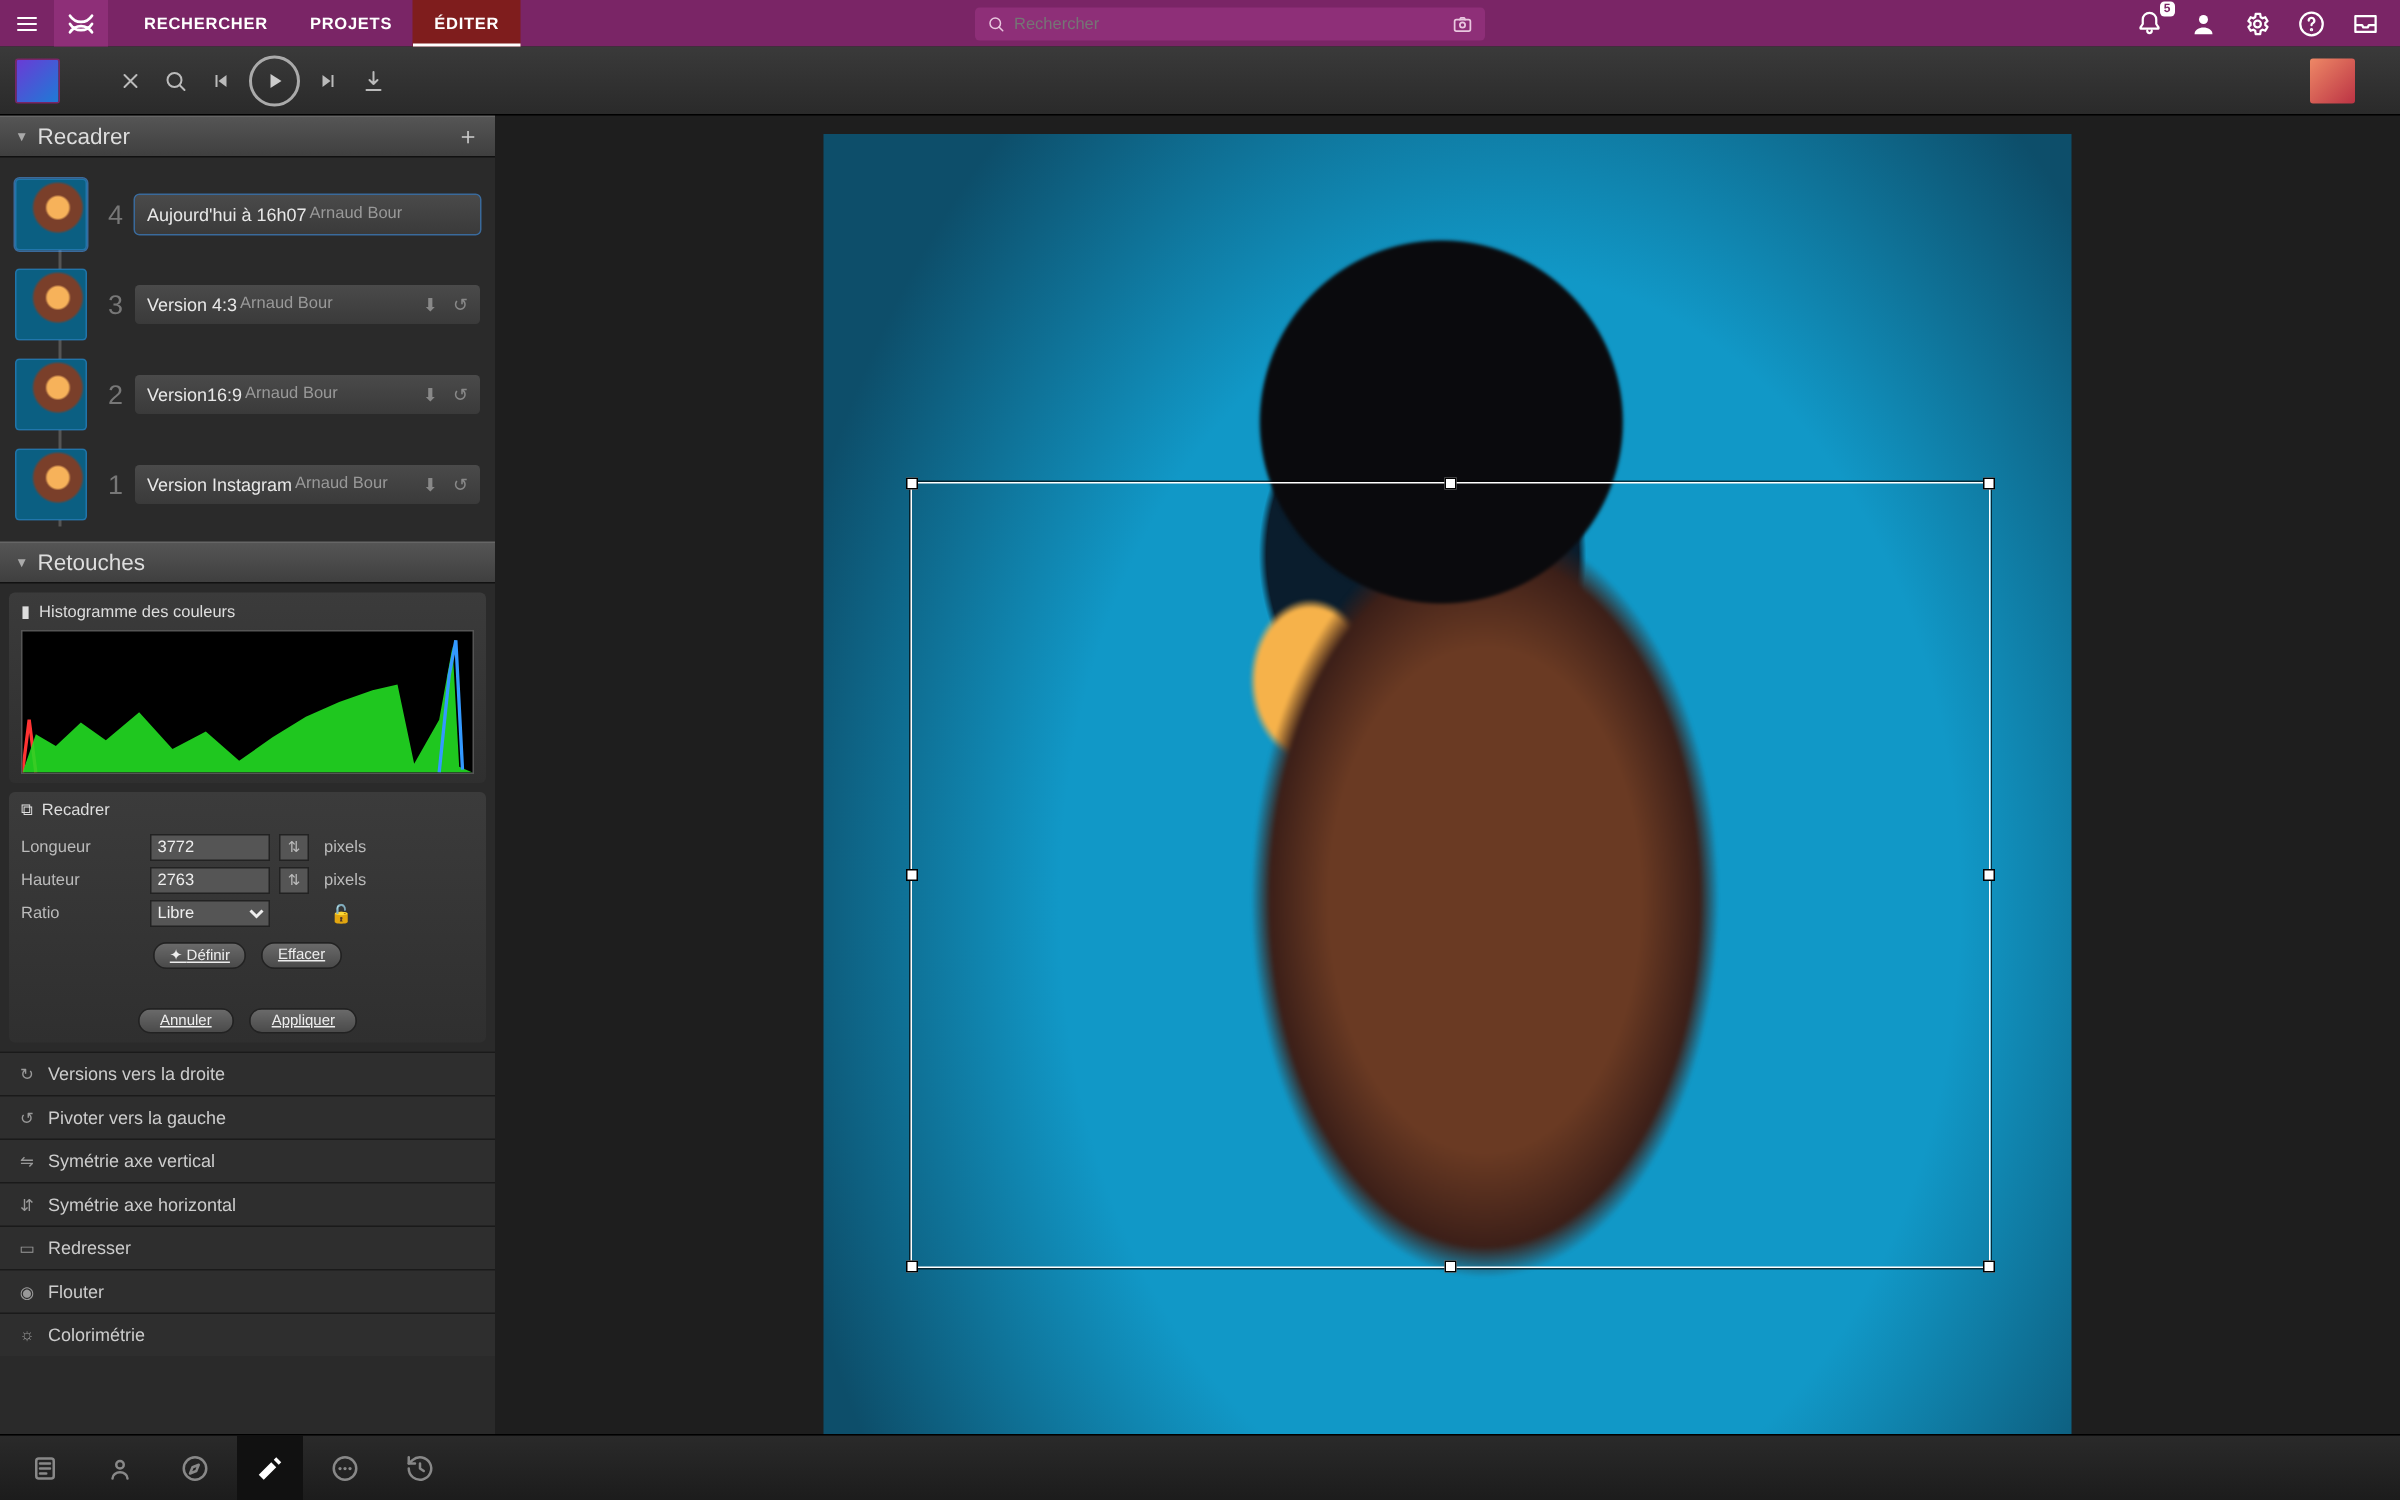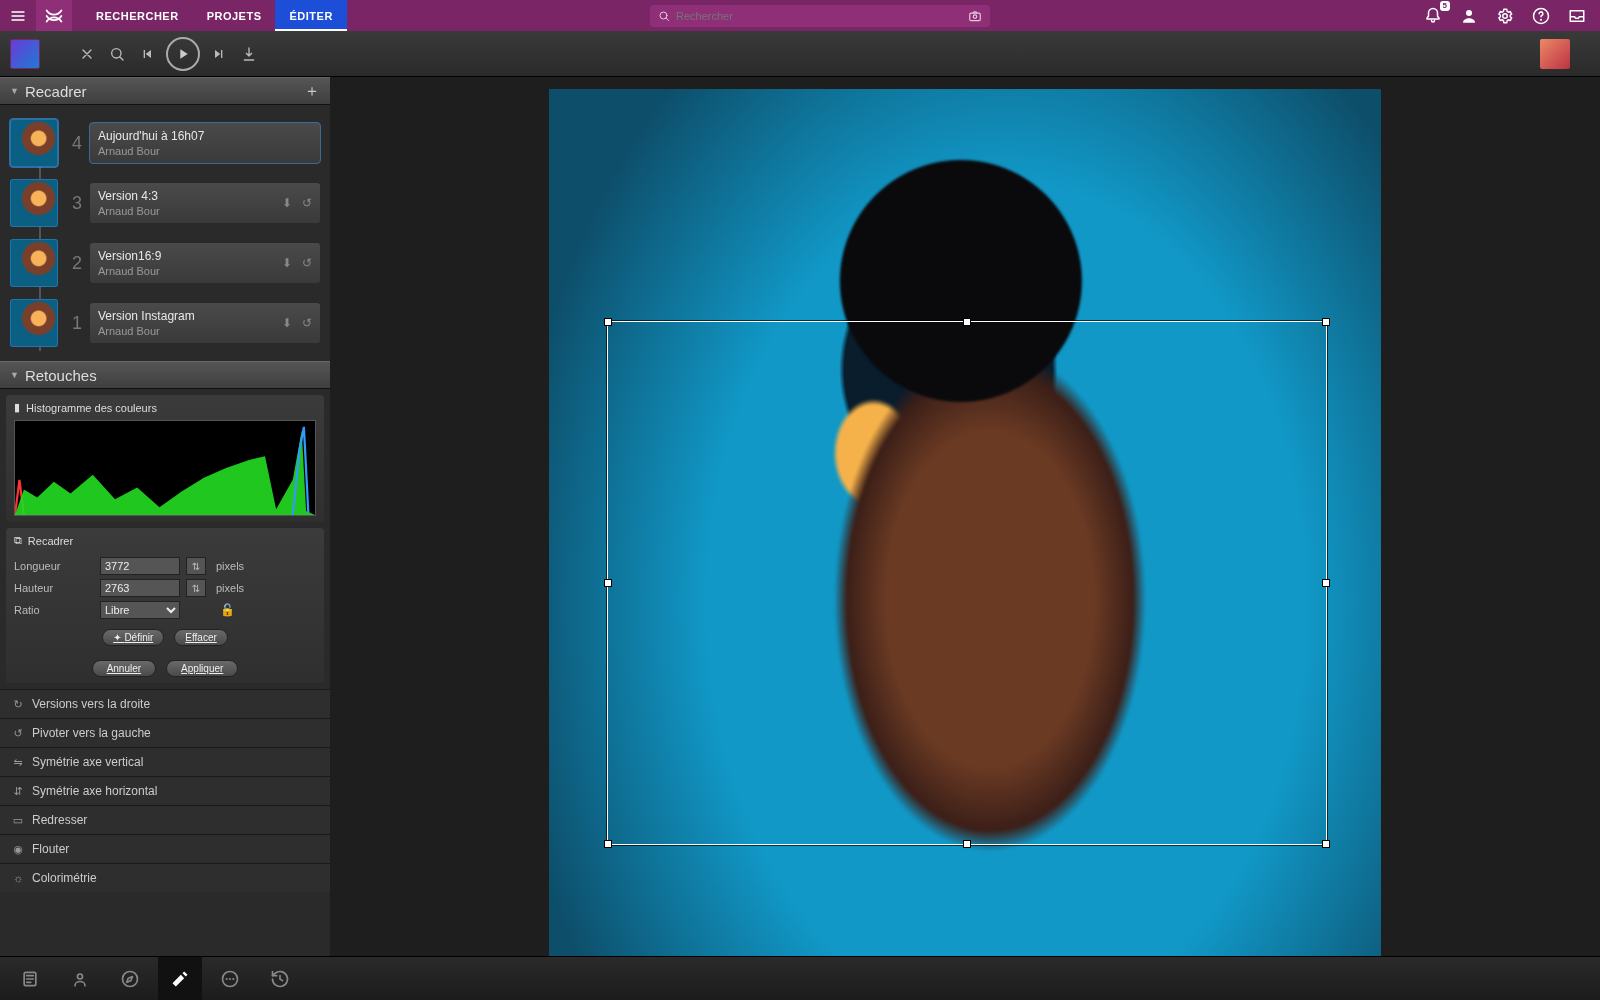--- a/index.html
+++ b/index.html
@@ -8,21 +8,21 @@
   
   .topbar {
     height: 31px; background: #7a2566; display: flex; align-items: center;
     color: #fff; font-size: 12px;
   }
   .topbar .hamburger { width: 36px; display:flex; justify-content:center; align-items:center; cursor:pointer; }
   .topbar .logo { width: 36px; height:31px; display:flex; justify-content:center; align-items:center; background:#8e2f78; margin-right:10px; }
   .topbar .logo svg { width:22px; height:22px; }
   .topbar .tabs { display:flex; height:100%; }
   .topbar .tab { padding:0 14px; display:flex; align-items:center; font-weight:600; letter-spacing:.5px; cursor:pointer; text-transform:uppercase; font-size:11px; }
-  .topbar .tab.active { background:#1d4ed8; box-shadow: inset 0 -2px 0 #fff; }
+  .topbar .tab.active { background:#7f1d1d; box-shadow: inset 0 -2px 0 #fff; }
   .topbar .spacer { flex:1; }
   .topbar .search { width:340px; height:22px; background:#8e2f78; border-radius:3px; display:flex; align-items:center; padding:0 8px; color:#e9c7df; font-size:11px; gap:6px; margin-right:420px;}
   .topbar .search input { background:transparent; border:0; outline:0; color:#fff; font-size:11px; flex:1;}
   .topbar .right-icons { display:flex; align-items:center; gap:18px; padding:0 14px; }
   .topbar .icon { width:18px; height:18px; color:#fff; cursor:pointer; display:flex; align-items:center; justify-content:center; position:relative;}
   .badge { position:absolute; top:-6px; right:-8px; background:#fff; color:#7a2566; font-size:8px; font-weight:700; border-radius:3px; padding:0 3px; line-height:10px;}
 
   
   .ribbon {
     height: 46px; background: linear-gradient(#3a3a3a,#2a2a2a); display:flex; align-items:center; padding:0 10px; gap:8px;
@@ -50,21 +50,21 @@
   .versions-list { padding:8px 6px 8px 6px; }
   .version-row { display:flex; align-items:center; gap:8px; padding:6px 4px; border-radius:3px; position:relative;}
   .version-row .thumb {
     width:48px; height:48px; border-radius:3px; border:1px solid #4aa3ff55;
     background: radial-gradient(circle at 60% 40%, #f7b25a 0 18%, #7a3f2a 22% 40%, #0b5f82 45% 100%);
     position:relative; z-index:2;
   }
   .version-row.selected .card, .version-row.selected .thumb { outline:1px solid #4aa3ff88; }
   .version-row .num { width:16px; text-align:right; color:#777; font-size:18px; font-weight:300;}
   .version-row .card {
-    flex:1; background:linear-gradient(#4a4a4a,#3a3a3a); border-radius:3px; padding:6px 8px; display:flex; flex-direction:column; gap:2px;
+    flex:1; background:linear-gradient(#4a4a4a,#3a3a3a); border-radius:3px; padding:6px 8px; display:flex; flex-direction:row; gap:2px;
     position:relative;
   }
   .version-row .title { color:#e8e8e8; font-size:12px;}
   .version-row .author { color:#999; font-size:11px;}
   .version-row .row-icons { position:absolute; right:8px; top:50%; transform:translateY(-50%); display:flex; gap:10px; color:#888;}
   .versions-list { position:relative; }
   .versions-list .timeline-full { position:absolute; left:39px; top:20px; bottom:10px; width:2px; background:#555; }
 
   .panel-block { background:linear-gradient(#3b3b3b,#2f2f2f); margin:6px; border-radius:4px; padding:6px 8px; }
   .panel-title { color:#ddd; font-size:11px; margin-bottom:6px; display:flex; align-items:center; gap:6px;}
@@ -322,21 +322,21 @@
 
         <label>Ratio</label>
         <select><option>Libre</option></select>
         <span></span>
         <span class="lock">🔓</span>
       </div>
       <div class="btn-row">
         <div class="pill-btn small">✦ <span>Définir</span></div>
         <div class="pill-btn small">Effacer</div>
       </div>
-      <div class="btn-row" style="margin-top:14px">
+      <div class="btn-row" style="margin-top:26px">
         <div class="pill-btn">Annuler</div>
         <div class="pill-btn">Appliquer</div>
       </div>
     </div>
 
     <div class="tool-row">
         <span class="ticon">↻</span>
         <span>Versions vers la droite</span>
       </div>
     <div class="tool-row">

